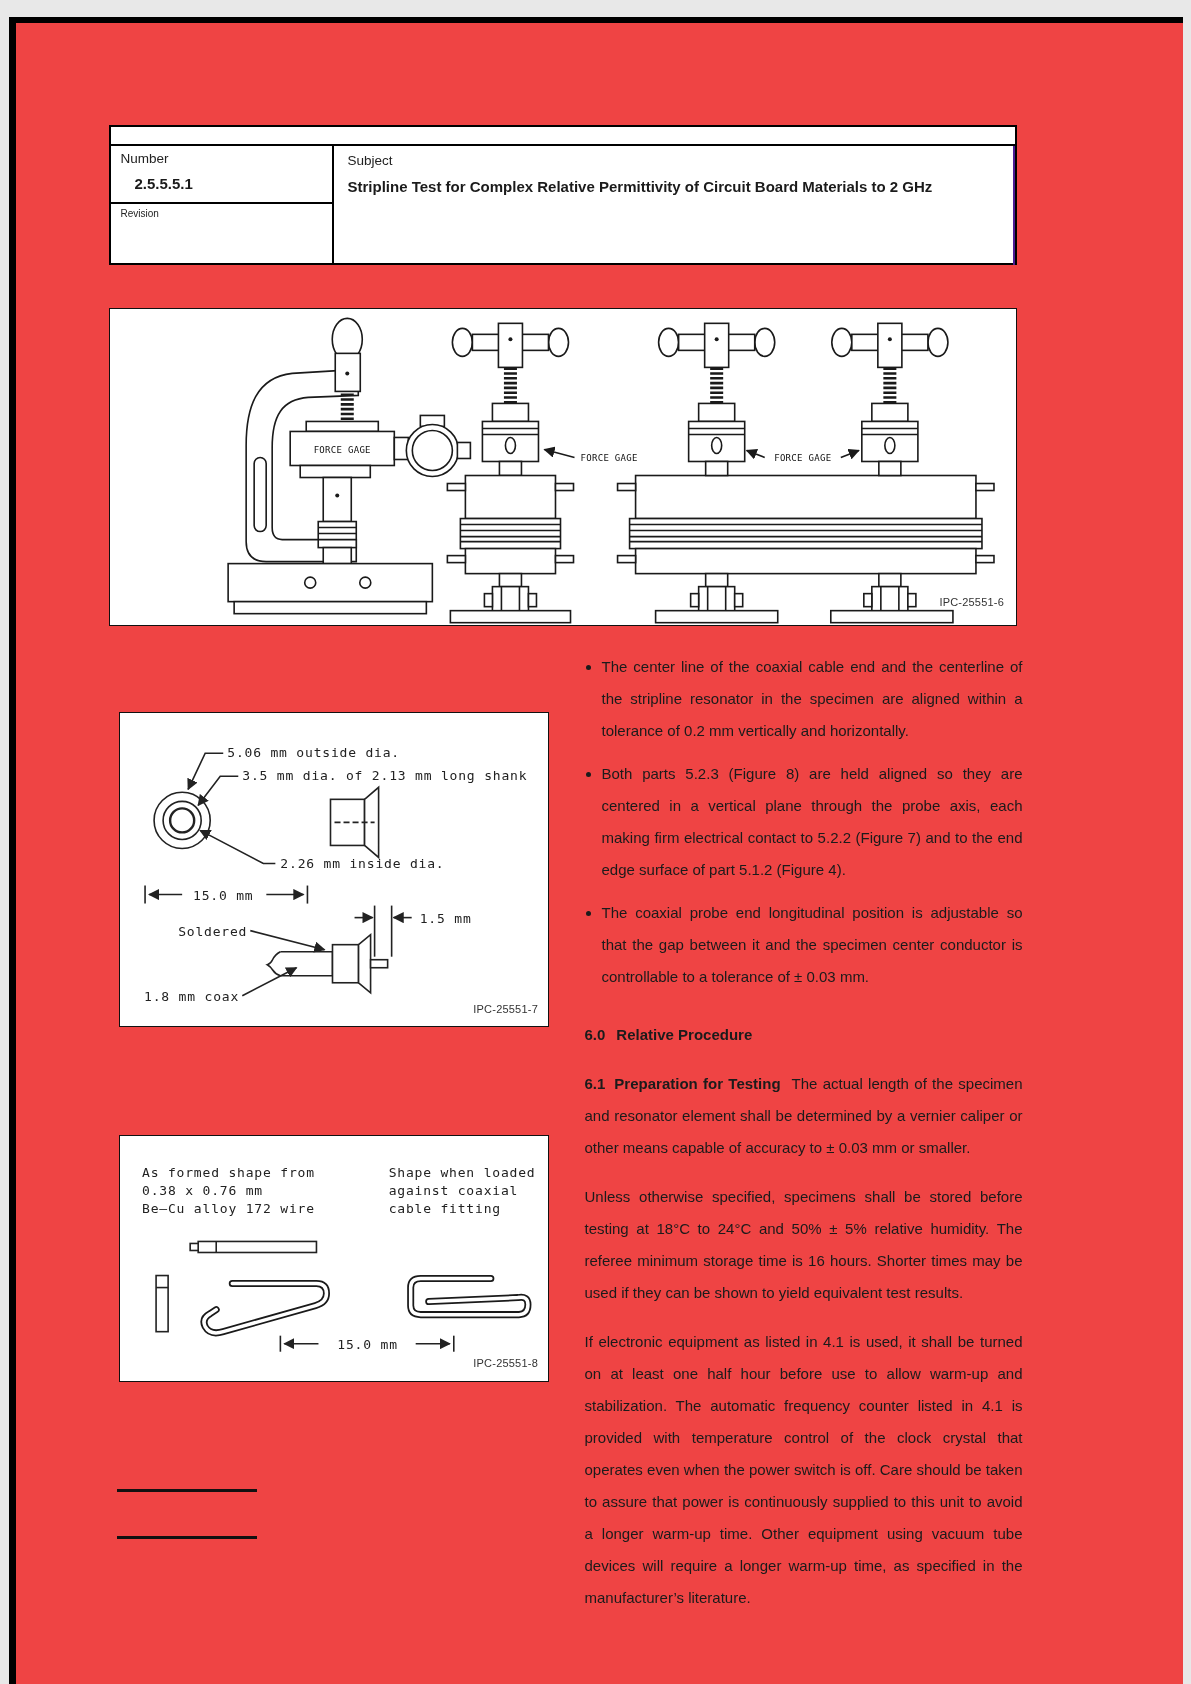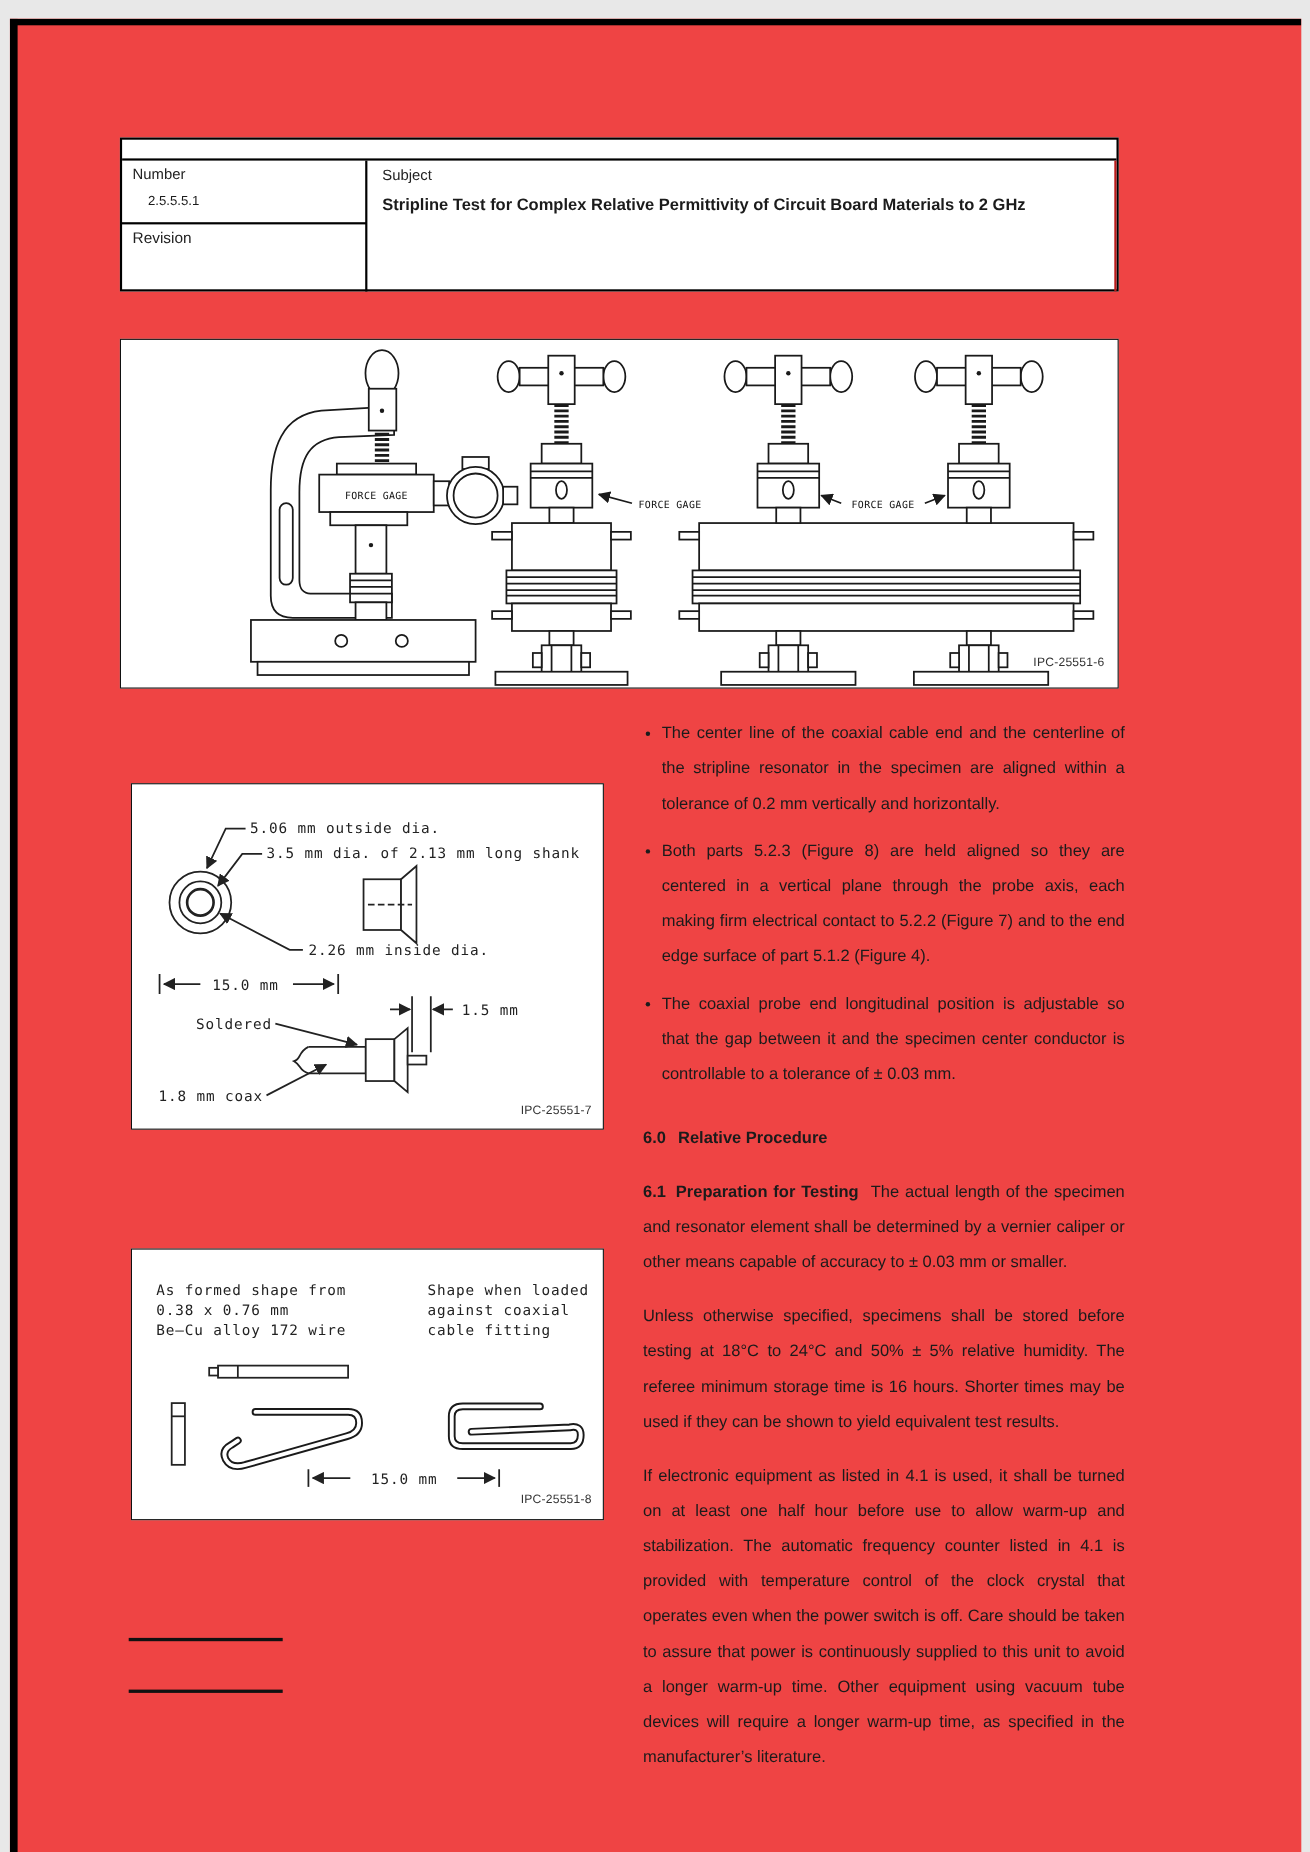--- a/index.html
+++ b/index.html
@@ -12,27 +12,27 @@
   .frame.left{left:0;top:0;width:7px;height:100%;}
   .frame.right{left:1184px;top:0;width:7px;height:100%;}
 
   
   .hdr{position:absolute;left:100px;top:108px;width:908px;height:140px;
        border:2px solid #000;box-sizing:border-box;background:#fff;}
   .hdr-strip{height:17px;border-bottom:2px solid #000;}
   .hdr-row{display:flex;height:119px;}
   .hdr-cell{box-sizing:border-box;position:relative;}
   .cell-number{width:223px;border-right:2px solid #000;}
-  .cell-subject{flex:1;border-right:2px solid #b91c1c;padding:5px 14px 0 14px;}
+  .cell-subject{flex:1;border-right:2px solid #4c1d95;padding:5px 14px 0 14px;}
   .cell-date{width:95px;padding:5px 0 0 10px;}
   .hdr-label{font-size:13.5px;color:#222;}
   .cell-number .hdr-label{position:absolute;top:5px;left:10px;}
-  .number-value{position:absolute;top:29px;left:24px;font-weight:normal;font-size:12px;}
+  .number-value{position:absolute;top:29px;left:24px;font-weight:bold;font-size:15px;}
   .number-divider{position:absolute;left:-1px;right:-1px;top:56px;border-top:2px solid #000;}
-  .revision-label{position:absolute;top:62px;left:10px;font-size:14px;color:#222;}
+  .revision-label{position:absolute;top:62px;left:10px;font-size:10px;color:#222;}
   .subject-value{font-weight:bold;font-size:15px;line-height:22px;margin-top:7px;padding-right:46px;}
   .date-value{font-weight:bold;font-size:15px;margin:9px 0 0 12px;}
 
   
   .figbox{position:absolute;border:1.5px solid #111;background:#fff;box-sizing:border-box;}
   .fig1{left:100px;top:291px;width:908px;height:318px;}
   .fig2{left:110px;top:695px;width:430px;height:315px;}
   .fig3{left:110px;top:1118px;width:430px;height:247px;}
   .figbox svg{display:block;width:100%;height:100%;}
 

